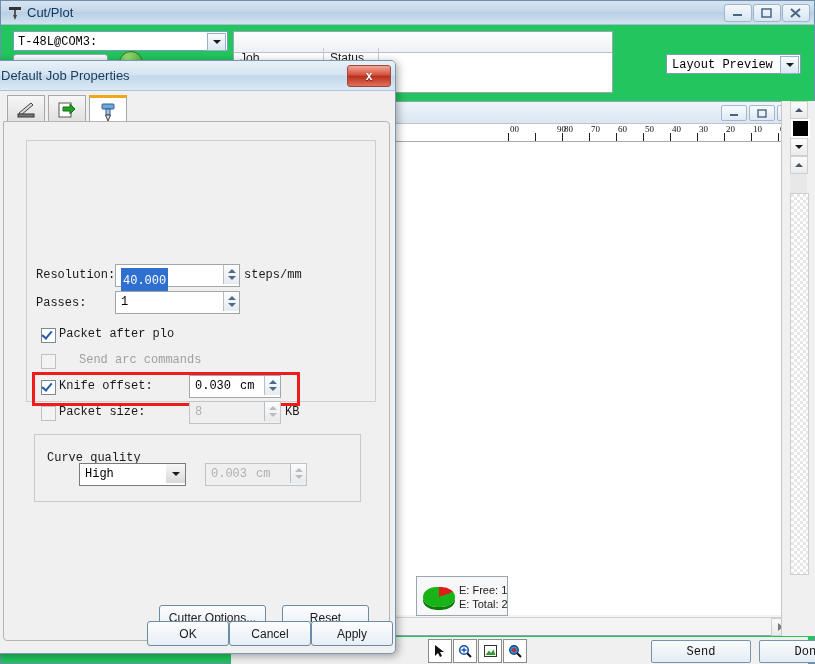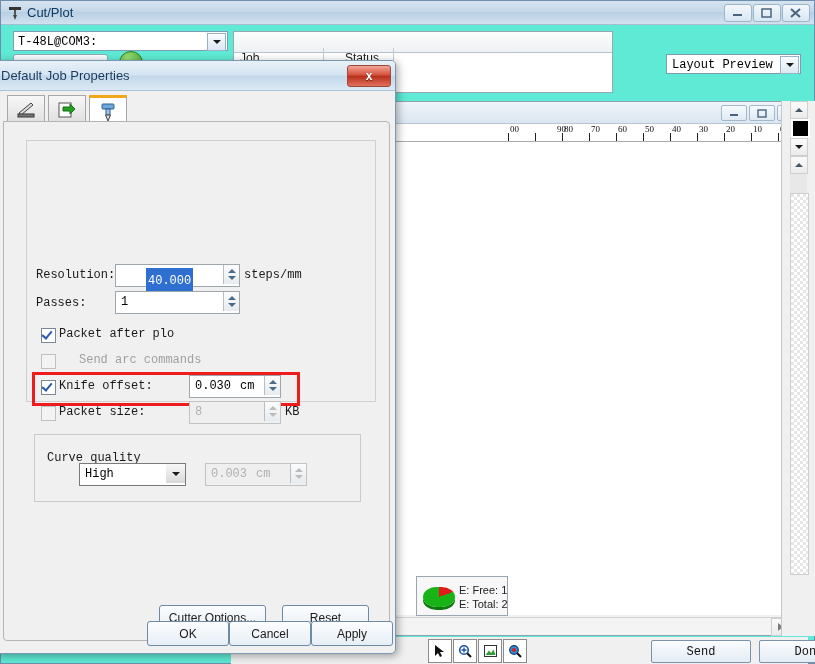--- a/index.html
+++ b/index.html
@@ -4,21 +4,21 @@
 <style>
   html,body{margin:0;padding:0;}
   body{
     width:815px;height:664px;overflow:hidden;position:relative;
     font-family:"Liberation Sans", sans-serif;font-size:12px;
     background:#ffffff;
   }
   .abs{position:absolute;box-sizing:border-box;}
 
   
-  #main-window{left:0;top:0;width:815px;height:664px;background:#5eead4;
+  #main-window{left:0;top:0;width:815px;height:664px;background:#22c55e;
     border:1px solid #6d8fad;}
   #main-titlebar{left:0;top:0;width:813px;height:24px;
     background:linear-gradient(to bottom,#d6e4f0 0%,#c4d7e8 45%,#b9cfe3 50%,#d2e2ef 100%);
     border-bottom:1px solid #a8bdd0;}
   #main-title-text{left:26px;top:4px;font-size:13px;color:#0d3a63;
     font-family:"Liberation Sans",sans-serif;}
   #main-title-icon{left:6px;top:4px;width:16px;height:16px;}
   .wbtn{width:28px;height:18px;border:1px solid #9fb5c9;border-radius:3px;
     background:linear-gradient(to bottom,#f3f8fc,#d8e6f2);top:3px;
     display:flex;align-items:center;justify-content:center;}
@@ -138,21 +138,21 @@
     border:1px solid #b5b5b5;border-radius:0 4px 4px 4px;}
   #inner-frame{position:absolute;left:22px;top:18px;width:348px;height:260px;
     border:1px solid #cfcfcf;background:#f0f0f0;}
 
   .flabel{position:absolute;font-family:"Liberation Mono",monospace;font-size:12px;color:#1a1a1a;}
   .flabel.dim{color:#a0a0a0;margin-left:20px;}
 
   .spin{position:absolute;height:21px;background:#fff;border:1px solid #9fa6ac;}
   .spin.dim{background:#efefef;border-color:#c3c3c3;}
   .spin-val{position:absolute;left:5px;top:3px;font-family:"Liberation Mono",monospace;font-size:12px;color:#000;}
-  .spin-val.sel{background:#2f6fd0;color:#fff;padding:6px 2px;margin-left:25px;}
+  .spin-val.sel{background:#2f6fd0;color:#fff;padding:6px 2px;}
   .spin-val.dim{color:#b0b0b0;}
   .spin-unit{position:absolute;top:3px;font-family:"Liberation Mono",monospace;font-size:12px;color:#000;}
   .spin-unit.dim{color:#b0b0b0;}
   .spin-btns{position:absolute;right:0;top:0;width:15px;height:19px;
     background:linear-gradient(to bottom,#fcfcfc,#e7ebef);border-left:1px solid #b8bec4;}
   .sb-up,.sb-dn{position:absolute;left:3.5px;width:0;height:0;
     border-left:4px solid transparent;border-right:4px solid transparent;}
   .sb-up{top:4px;border-bottom:4px solid #4a6a8a;}
   .sb-dn{top:11px;border-top:4px solid #4a6a8a;}
   .spin.dim .sb-up{border-bottom-color:#bcbcbc;}
@@ -220,21 +220,21 @@
         <i class="tri-d"></i>
       </span>
   </div>
 
   <div class="abs" id="prop-btn">Properties...</div>
   <div class="abs" id="refresh-icon"></div>
 
   <div class="abs" id="joblist">
     <div class="abs" id="joblist-head">
       <div class="jhcell" style="left:0;width:90px;">Job</div>
-      <div class="jhcell" style="left:90px;width:55px;margin-left:15px;">Status</div>
+      <div class="jhcell" style="left:90px;width:55px;">Status</div>
       <div class="jhcell" style="left:145px;width:233px;border-right:none;"></div>
     </div>
   </div>
 
   <div class="abs" id="layout-combo">
     <span id="device-combo-text" style="left:5px;top:3px;">Layout Preview</span>
     <span id="device-combo-arrow">
         <i class="tri-d"></i>
       </span>
   </div>

